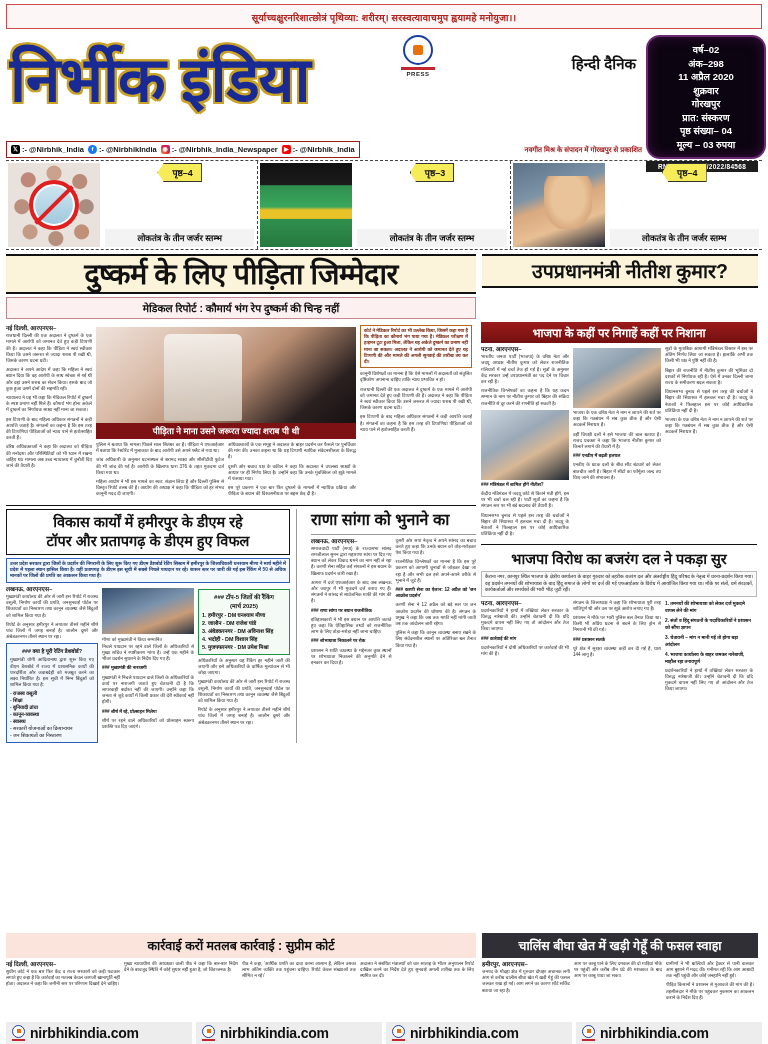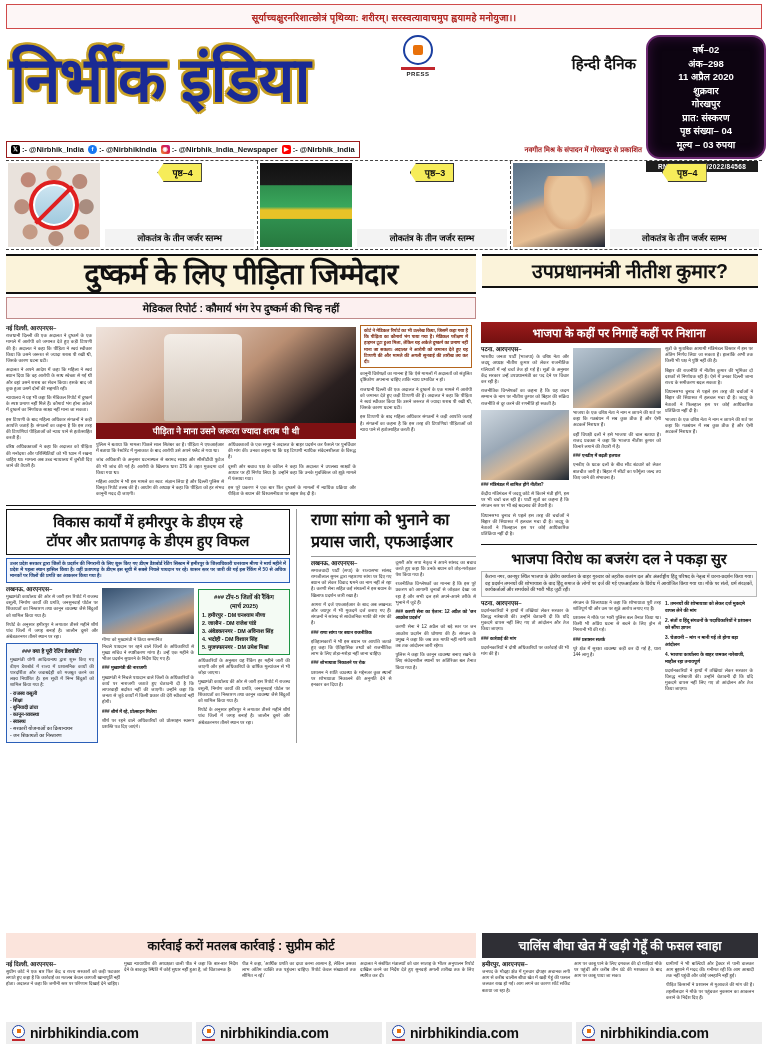--- a/index.html
+++ b/index.html
@@ -439,21 +439,20 @@
                 <p>मुख्यमंत्री कार्यालय की ओर से जारी इस रिपोर्ट में राजस्व वसूली, निर्माण कार्यों की प्रगति, जनसुनवाई पोर्टल पर शिकायतों का निस्तारण तथा कानून व्यवस्था जैसे बिंदुओं को शामिल किया गया है।</p>
                 <p>रिपोर्ट के अनुसार हमीरपुर ने लगातार तीसरे महीने शीर्ष पांच जिलों में जगह बनाई है। जालौन दूसरे और अंबेडकरनगर तीसरे स्थान पर रहा।</p>
               </div>
             </div>
           </div>
         </div>
 
         <div style="width:180px;border-left:1px solid #999;padding-left:14px;">
           <div class="hl-plain">
             <div class="l1">राणा सांगा को भुनाने का</div>
-            <div class="l2">प्रयास जारी, एफआईआर</div>
           </div>
           <div class="thin-divider"></div>
           <div class="cols2">
             <div class="tcol" style="flex:1;">
               <span class="byline">लखनऊ, आरएनएस–</span>
               <p>समाजवादी पार्टी (सपा) के राज्यसभा सांसद रामजीलाल सुमन द्वारा महाराणा सांगा पर दिए गए बयान को लेकर विवाद थमने का नाम नहीं ले रहा है। करणी सेना सहित कई संगठनों ने इस बयान के खिलाफ प्रदर्शन जारी रखा है।</p>
               <p>आगरा में दर्ज एफआईआर के बाद अब लखनऊ और जयपुर में भी मुकदमे दर्ज कराए गए हैं। संगठनों ने सांसद से सार्वजनिक माफी की मांग की है।</p>
               <p style="font-weight:bold;color:#111;">### राणा सांगा पर बयान राजनीतिक</p>
               <p>इतिहासकारों ने भी इस बयान पर आपत्ति जताते हुए कहा कि ऐतिहासिक तथ्यों को राजनीतिक लाभ के लिए तोड़ा-मरोड़ा नहीं जाना चाहिए।</p>
               <p style="font-weight:bold;color:#111;">### शोभायात्रा निकालने पर रोक</p>

